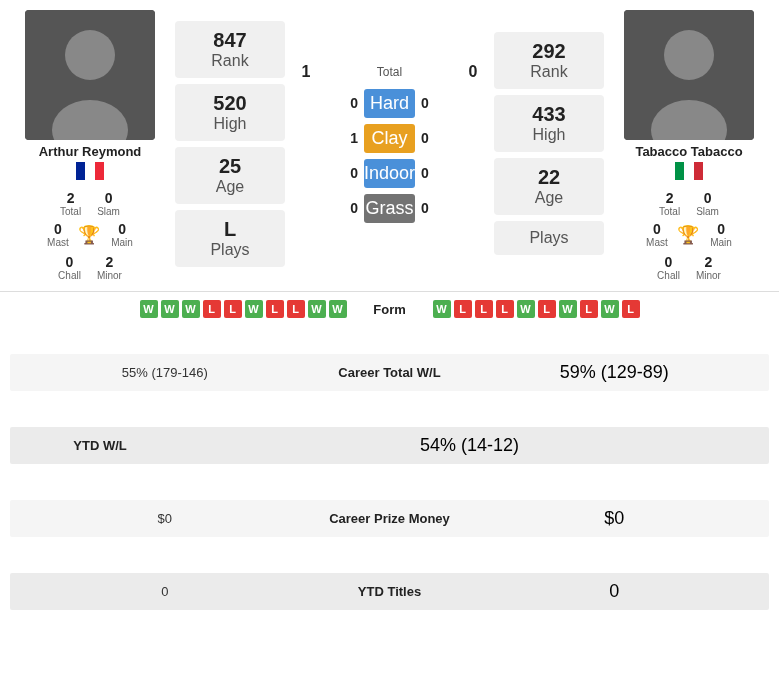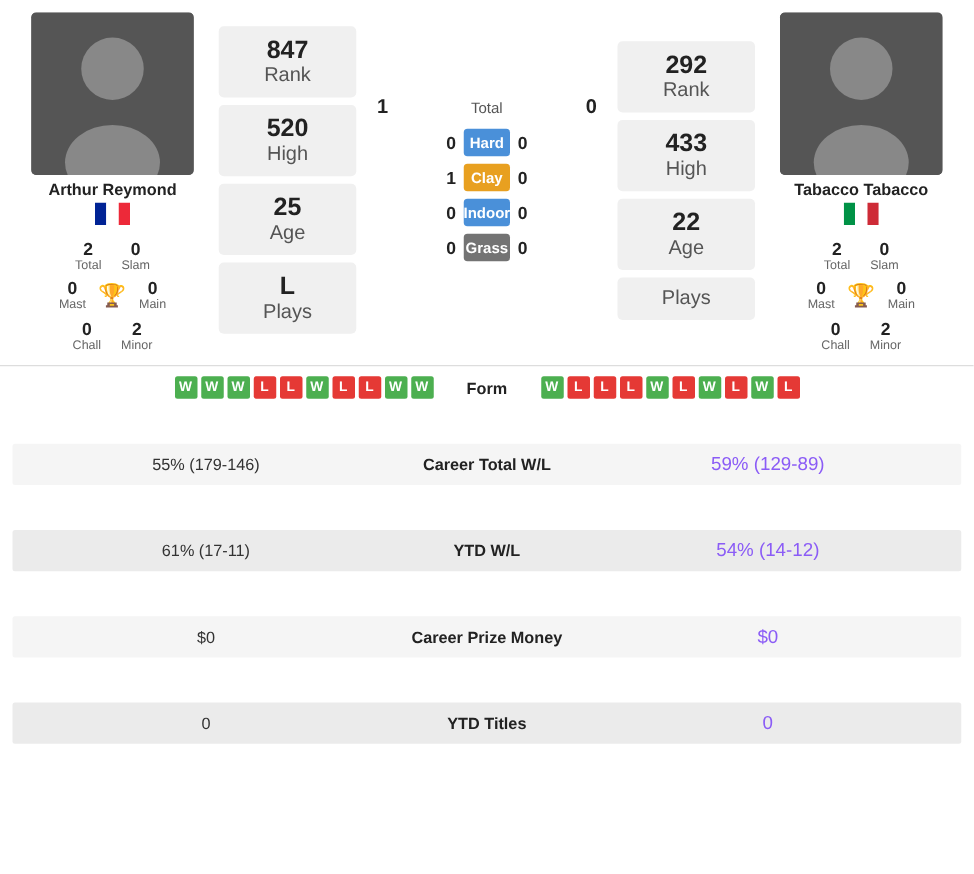--- a/index.html
+++ b/index.html
@@ -164,22 +164,22 @@
       width: 16px;
       text-align: right;
     }
 
     .surface-badge {
       flex: 1;
       text-align: center;
       padding: 4px 0;
       border-radius: 3px;
       color: #fff;
-      font-size: 12px;
-      font-weight: bold;
+      font-size: 18px;
+      font-weight: normal;
       max-width: 110px;
     }
 
     .surface-badge.hard { background: #4a90d9; }
     .surface-badge.clay { background: #e8a020; }
     .surface-badge.indoor { background: #4a90d9; }
     .surface-badge.grass { background: #737373; }
 
     .surface-num-right {
       font-size: 14px;
@@ -300,22 +300,22 @@
       width: 160px;
       text-align: center;
       font-size: 13px;
       font-weight: bold;
       color: #222;
     }
 
     .stats-right {
       flex: 1;
       text-align: center;
-      font-size: 15px;
-      color: #8b5cf6;
+      font-size: 18px;
+      color: #000000;
     }
 
     
     .plays-lbl {
       font-size: 14px;
       font-weight: bold;
       color: #222;
     }
 
     .plays-sub {
@@ -535,21 +535,20 @@
         </div>
     </div>
 
     <div class="stats-table" id="stats-table">
         <div class="stats-row">
     <span class="stats-left">55% (179-146)</span>
     <span class="stats-center">Career Total W/L</span>
     <span class="stats-right">59% (129-89)</span>
   </div>
         <div class="stats-row">
-    <span class="stats-left">61% (17-11)</span>
     <span class="stats-center">YTD W/L</span>
     <span class="stats-right">54% (14-12)</span>
   </div>
         <div class="stats-row">
     <span class="stats-left">$0</span>
     <span class="stats-center">Career Prize Money</span>
     <span class="stats-right">$0</span>
   </div>
         <div class="stats-row">
     <span class="stats-left">0</span>

